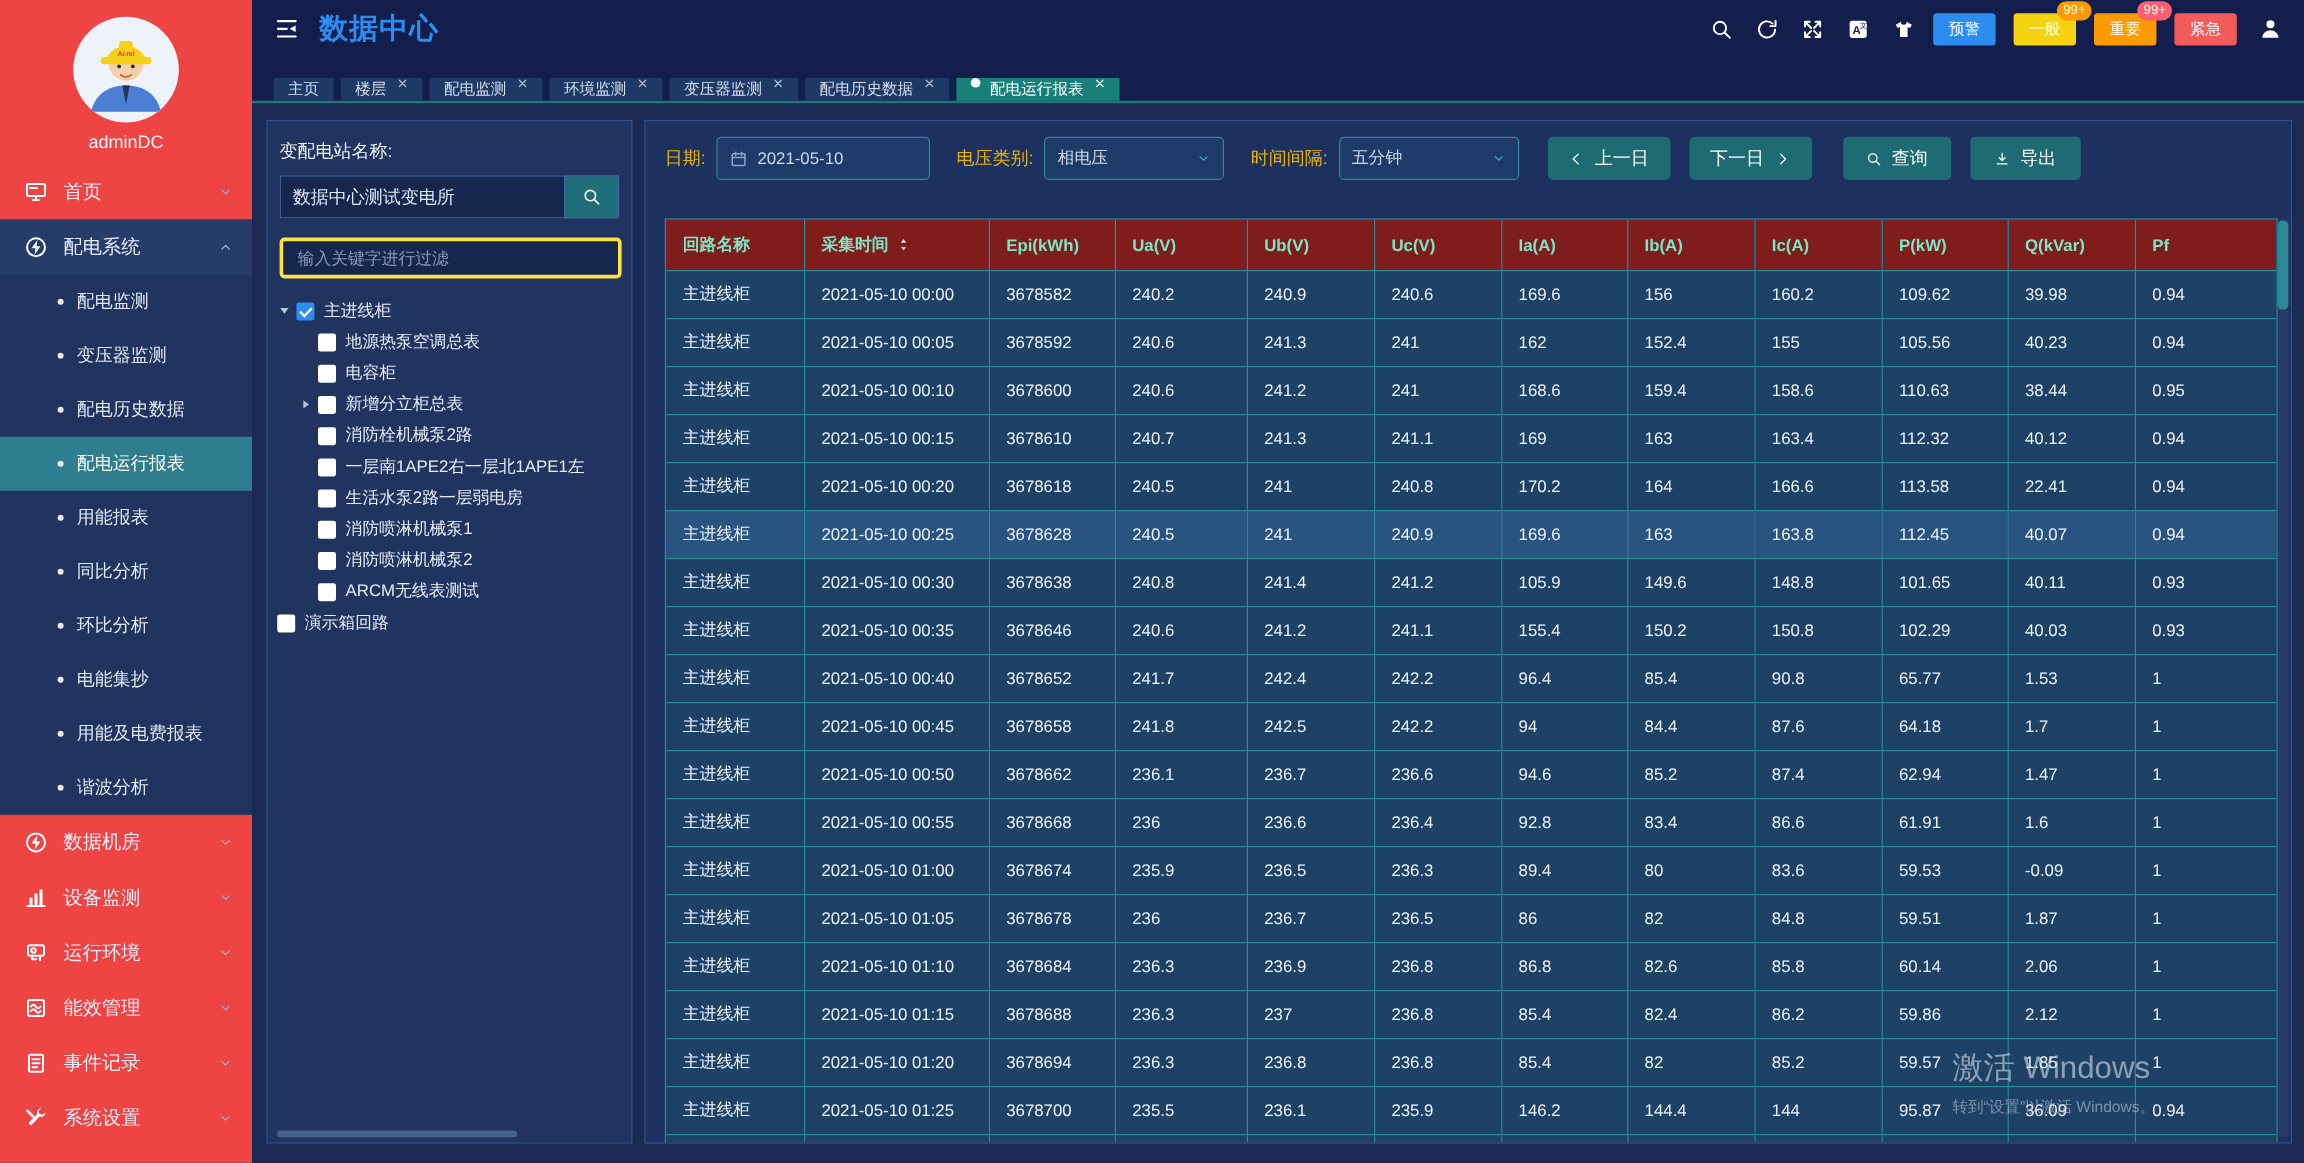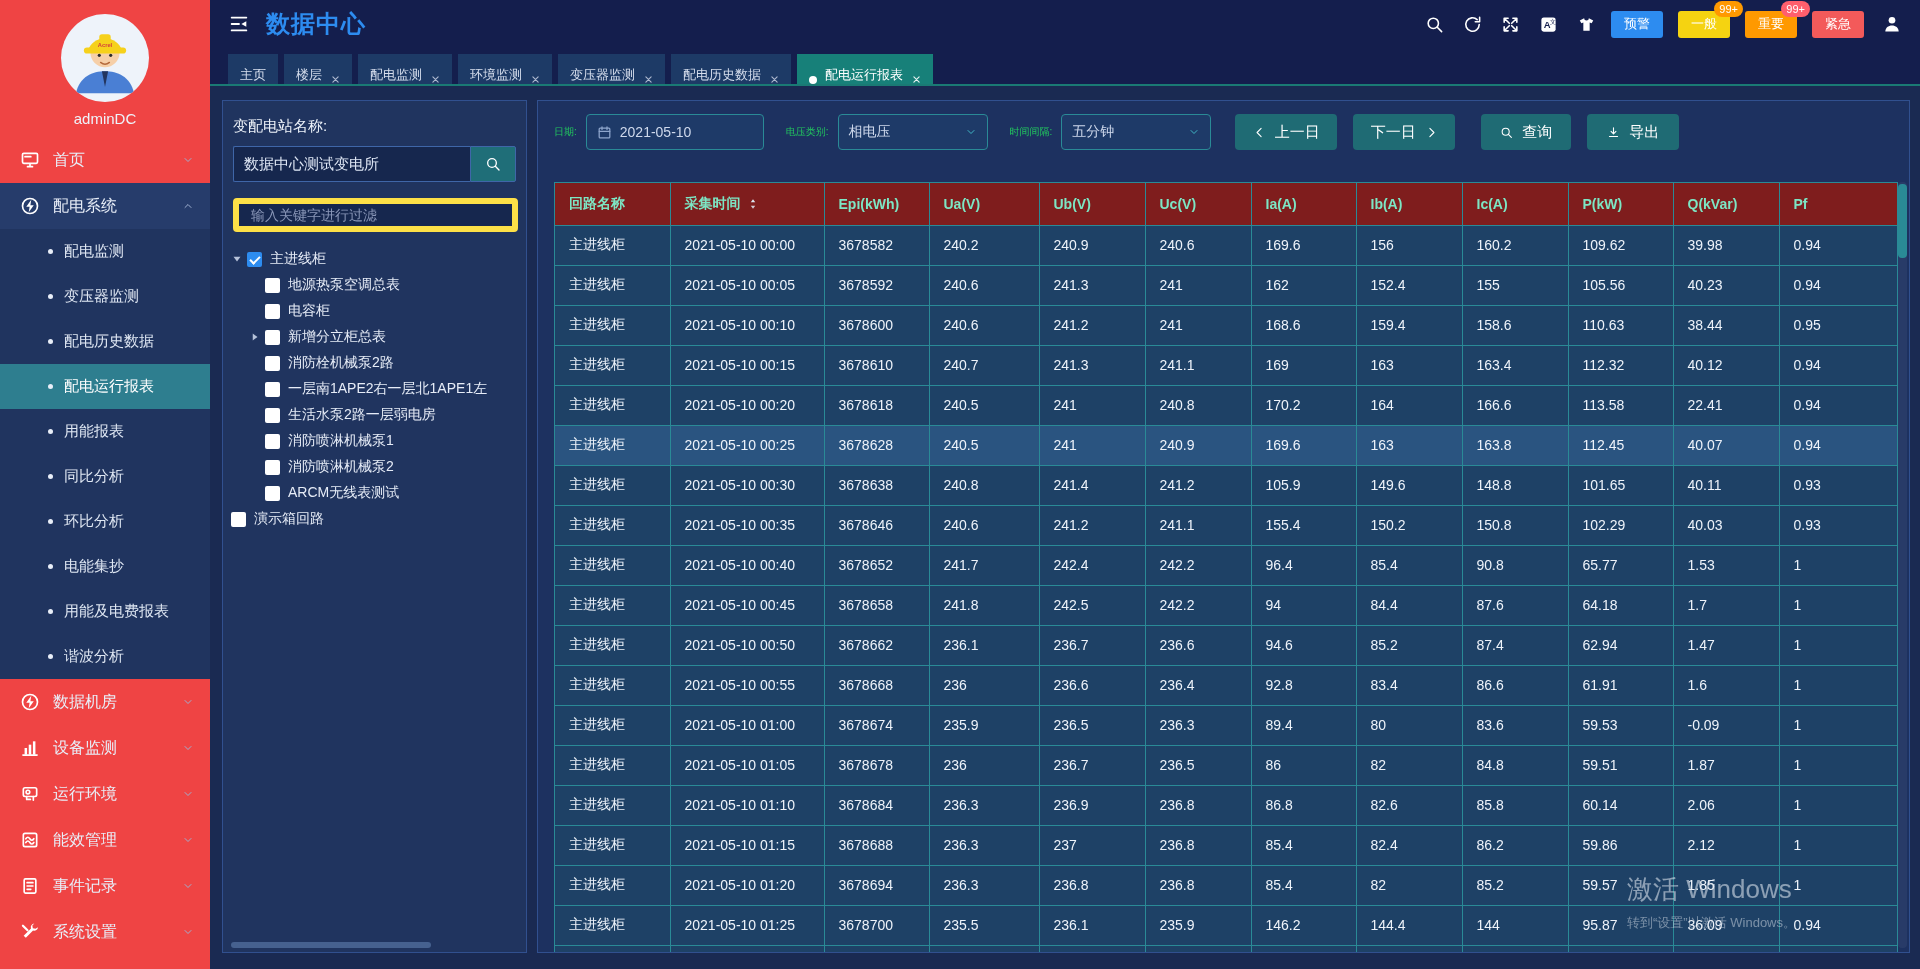--- a/index.html
+++ b/index.html
@@ -31,61 +31,61 @@
   .app-title{font-size:24px;font-weight:bold;color:#2d8cf0;margin-left:16px;letter-spacing:1px}
   .topbar-right{margin-left:auto;display:flex;align-items:center}
   .top-icn{width:19px;height:19px;color:#fff;margin-left:19px;cursor:pointer}
   .alert-btn{position:relative;height:27px;border-radius:3px;color:#fff;font-size:13px;
      display:flex;align-items:center;padding:0 13px;margin-left:15px;cursor:pointer}
   .badge{position:absolute;top:-10px;right:-13px;background:#ff9900;color:#fff;font-size:11px;
      line-height:16px;padding:0 5px;border-radius:8px}
   .user-top-icn{width:20px;height:20px;color:#fff;margin-left:18px;cursor:pointer}
 
   .tabbar{height:38px;background:#141e4d;border-bottom:2px solid #1a7a74;display:flex;align-items:flex-end;padding-left:18px}
-  .tab{height:30px;display:inline-flex;align-items:flex-end;background:#1d3a66;color:#d7dfee;
+  .tab{height:19px;display:inline-flex;align-items:flex-start;background:#1d3a66;color:#d7dfee;
      font-size:13px;padding:0 12px;margin-right:6px;cursor:pointer;white-space:nowrap}
   .tab .dot{width:8px;height:8px;border-radius:50%;background:#fff;margin-right:8px}
   .tab.active{background:#178079;color:#fff}
   .tab-close{width:9px;height:9px;margin-left:9px;color:#aeb9cf}
   .tab.active .tab-close{color:#e6f2f1}
 
   .content{position:relative;height:calc(100% - 88px)}
 
   
   .station-panel{position:absolute;left:12px;top:14px;width:305px;bottom:14px;
      background:#20345f;border:1px solid #31508f;overflow:hidden}
   .panel-label{font-size:15px;margin:16px 0 0 10px;color:#eef3fa}
   .search-row{display:flex;margin:10px 10px 0 10px;height:36px}
   .station-input{flex:1;height:36px;background:#16274e;border:1px solid #3f66a8;border-right:none;
      color:#dfe7f5;font-size:15px;padding:0 10px;border-radius:2px 0 0 2px;outline:none;
      font-family:"Liberation Sans","DejaVu Sans",sans-serif}
   .station-search-btn{width:46px;height:36px;background:#1f6e78;border:1px solid #3f66a8;
      border-radius:0 2px 2px 0;display:flex;align-items:center;justify-content:center;cursor:pointer}
   .station-search-btn .icn{width:16px;height:16px;color:#fff}
   .filter-input{display:block;width:285px;margin:16px 10px 0 10px;height:34px;background:#16274e;
-     border:6px solid #fde047;border-radius:4px;color:#dfe7f5;font-size:14px;padding:0 12px;outline:none;
+     border:3px solid #fde047;border-radius:4px;color:#dfe7f5;font-size:14px;padding:0 12px;outline:none;
      font-family:"Liberation Sans","DejaVu Sans",sans-serif}
   .filter-input::placeholder{color:#8a97b8}
   .tree{margin-top:14px}
   .tree-row{height:26px;display:flex;align-items:center;font-size:14px;color:#e6ecf7;cursor:pointer}
   .tree-row.level0{padding-left:8px}
   .tree-row.level1{padding-left:26px}
   .tree-caret{width:12px;height:12px;margin-right:4px;color:#b6c2d9}
   .caret-ph{width:12px;margin-right:4px;flex:none}
   .checkbox{width:15px;height:15px;background:#fff;border-radius:2px;position:relative;flex:none;margin-right:8px;cursor:pointer}
   .checkbox.checked{background:#2d8cf0}
   .checkbox.checked::after{content:"";position:absolute;left:5px;top:2px;width:4px;height:8px;
      border:solid #fff;border-width:0 2px 2px 0;transform:rotate(45deg)}
   .h-scrollbar{position:absolute;left:8px;bottom:4px;width:200px;height:6px;background:#46618f;border-radius:3px;cursor:pointer}
 
   
   .report-panel{position:absolute;left:327px;top:14px;right:10px;bottom:14px;
      background:#1d3160;border:1px solid #31508f;overflow:hidden}
   .toolbar{display:flex;align-items:center;padding:10px 0 0 16px;height:52px}
-  .tb-label{font-size:10px;color:#22c55e;margin-right:9px;white-space:nowrap}
+  .tb-label{font-size:15px;color:#eab308;margin-right:9px;white-space:nowrap}
   .tb-label.gap{margin-left:22px}
   .tb-input{height:36px;background:#1e3a68;border:1px solid #2a8a96;border-radius:4px;
      display:flex;align-items:center;padding:0 10px;color:#cfd9ec;font-size:14px;cursor:pointer}
   .tb-input.date{width:178px}
   .tb-input.select{width:150px}
   .tb-input .val{flex:1}
   .cal{width:15px;height:15px;color:#8fa6cc;margin-right:8px}
   .sel-chev{width:12px;height:12px;color:#3fb6c4}
   .tl-btn{height:36px;background:#1f6b74;border:none;border-radius:4px;color:#fff;font-size:15px;
      display:inline-flex;align-items:center;justify-content:center;cursor:pointer;

